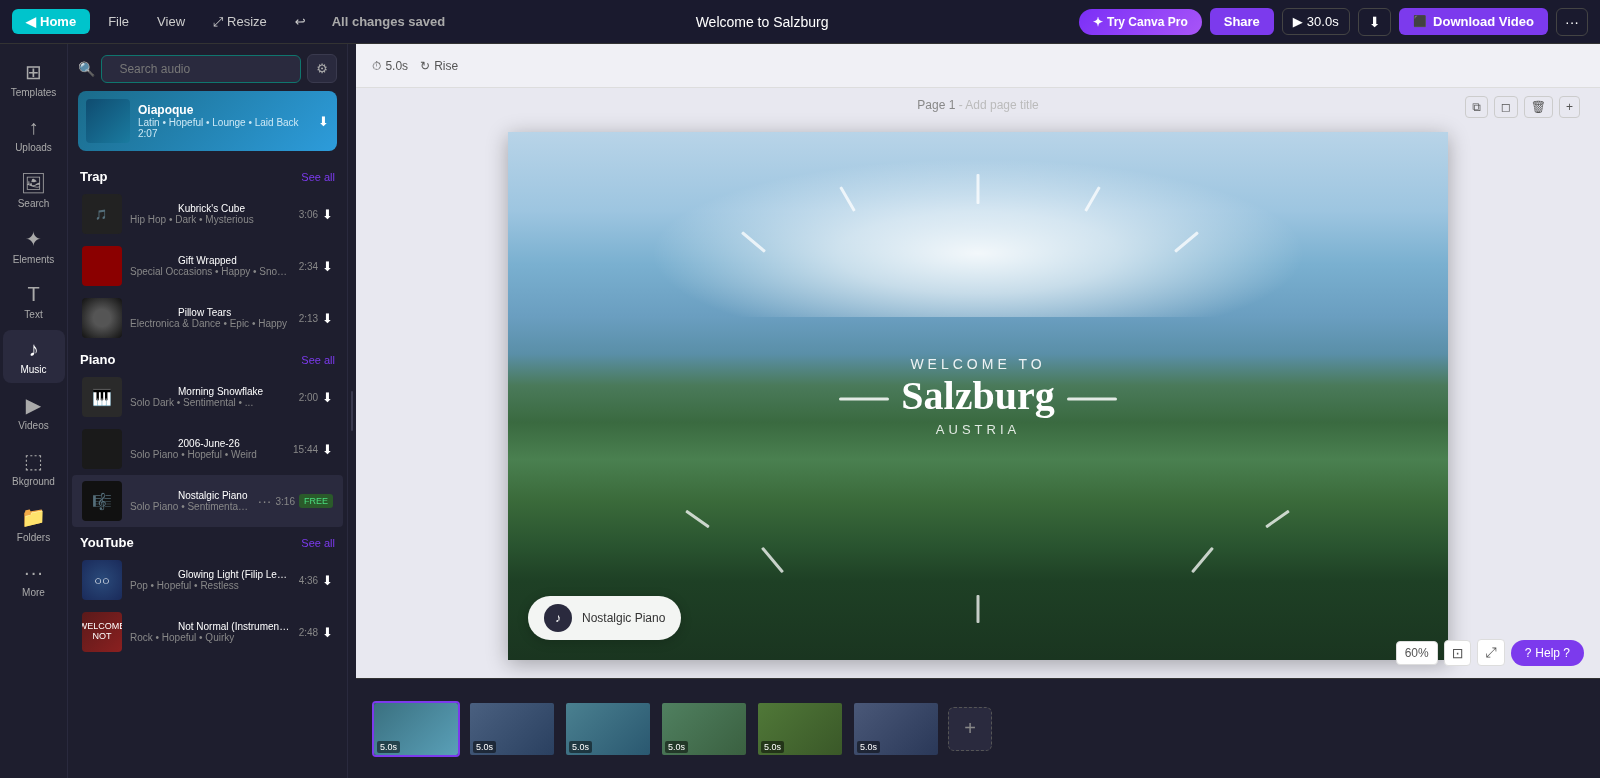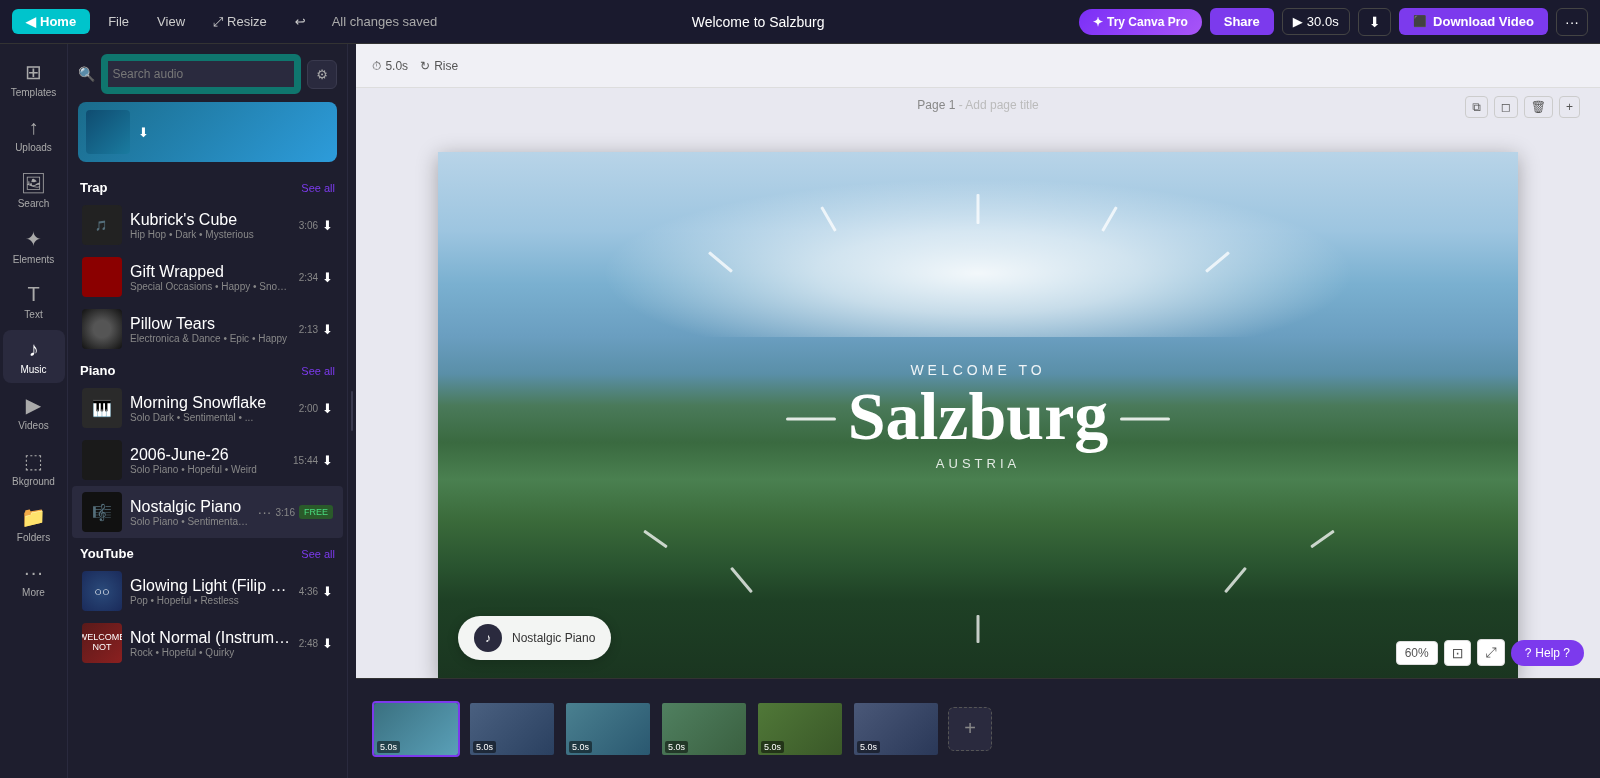--- a/index.html
+++ b/index.html
@@ -13,21 +13,21 @@
     }
     .topnav-home {
       background: #00c4cc; color: #fff; border: none; border-radius: 6px;
       padding: 5px 14px; font-size: 13px; font-weight: 600; cursor: pointer;
       display: flex; align-items: center; gap: 4px;
     }
     .topnav-btn {
       background: transparent; color: #ccc; border: none; font-size: 13px;
       cursor: pointer; padding: 4px 10px; border-radius: 4px;
     }
-    .saved-text { color: #aaa; font-size: 13px; margin-left: 8px; }
+    .saved-text { color: #aaa; font-size: 13px; margin-left: 8px; font-weight: bold; }
     .topnav-center { flex: 1; display: flex; justify-content: center; align-items: center; }
     .project-title { color: #fff; font-size: 14px; font-weight: 500; }
     .topnav-right { display: flex; align-items: center; gap: 8px; }
     .btn-canva-pro {
       background: linear-gradient(135deg, #7b2ff7, #a855f7);
       color: #fff; border: none; border-radius: 20px;
       padding: 6px 14px; font-size: 12px; font-weight: 600; cursor: pointer;
       display: flex; align-items: center; gap: 4px;
     }
     .btn-share {
@@ -72,22 +72,22 @@
 
     
     .audio-panel {
       width: 280px; background: #1e1e2e; border-right: 1px solid #2a2a3e;
       display: flex; flex-direction: column; overflow: hidden;
     }
     .audio-search {
       padding: 10px 10px 8px; display: flex; gap: 6px; align-items: center;
     }
     .audio-search input {
-      flex: 1; background: #2a2a3e; border: 7px solid #0f766e; border-radius: 6px;
-      color: #fff; padding: 6px 4px; font-size: 12px; outline: none;
+      flex: 1; background: #2a2a3e; border: 1px solid #0f766e; border-radius: 6px;
+      color: #fff; padding: 6px 17px; font-size: 12px; outline: none;
     }
     .audio-search input::placeholder { color: #777; }
     .filter-btn {
       background: #2a2a3e; border: 1px solid #3a3a4e; border-radius: 6px;
       color: #aaa; padding: 6px 8px; cursor: pointer; font-size: 13px;
     }
 
     .audio-list { flex: 1; overflow-y: auto; padding: 0 0 60px; }
     .audio-list::-webkit-scrollbar { width: 4px; }
     .audio-list::-webkit-scrollbar-track { background: transparent; }
@@ -123,21 +123,21 @@
       display: flex; align-items: center; gap: 8px;
       padding: 6px 10px; cursor: pointer; border-radius: 4px; margin: 0 4px;
     }
     .track-item.active { background: #2a2a3e; }
     .track-thumb {
       width: 40px; height: 40px; border-radius: 4px; flex-shrink: 0;
       background: #333; display: flex; align-items: center; justify-content: center;
       font-size: 16px; overflow: hidden;
     }
     .track-info { flex: 1; min-width: 0; }
-    .track-name { font-size: 16px; font-weight: 500; color: #fff; white-space: nowrap; overflow: hidden; text-overflow: ellipsis; }
+    .track-name { font-size: 10px; font-weight: 500; color: #fff; white-space: nowrap; overflow: hidden; text-overflow: ellipsis; margin-left: 48px; }
     .track-meta { font-size: 10px; color: #888; white-space: nowrap; overflow: hidden; text-overflow: ellipsis; }
     .track-duration { font-size: 10px; color: #888; }
     .track-actions { display: flex; align-items: center; gap: 4px; }
     .free-badge { background: #2a5a2a; color: #4ade80; font-size: 9px; padding: 2px 5px; border-radius: 3px; }
     .more-btn { background: transparent; border: none; color: #888; cursor: pointer; font-size: 14px; }
 
     
     .resize-handle {
       width: 8px; background: transparent; cursor: col-resize;
       display: flex; align-items: center; justify-content: center;
@@ -165,22 +165,22 @@
     }
     .page-controls {
       position: absolute; top: 8px; right: 20px; display: flex; gap: 6px;
     }
     .page-ctrl-btn {
       background: transparent; border: 1px solid #ccc; border-radius: 4px;
       padding: 3px 6px; font-size: 12px; cursor: pointer; color: #555;
     }
 
     .canvas-frame {
-      width: 1080px; height: 528px; border-radius: 0; overflow: hidden;
-      position: relative; margin-top: 44px;
+      width: 940px; height: 528px; border-radius: 0; overflow: hidden;
+      position: relative; margin-top: 24px;
       background: linear-gradient(180deg, #87ceeb 0%, #6ab0d4 30%, #4a8fa8 50%, #2d6b3e 65%, #3a8a4a 80%, #2d5a2a 100%);
       box-shadow: 0 4px 20px rgba(0,0,0,0.3);
     }
 
     
     .landscape-bg {
       position: absolute; inset: 0;
       background: linear-gradient(180deg, 
         #b8d4e8 0%, #9dc5e0 15%, #7ab0d0 25%,
         #6a9ec0 35%, #5a8fa8 42%,
@@ -191,21 +191,21 @@
       position: absolute; top: 5%; left: 50%; transform: translateX(-50%);
       width: 70%; height: 30%; 
       background: radial-gradient(ellipse at 50% 60%, rgba(255,255,255,0.9) 0%, rgba(255,255,255,0.6) 30%, transparent 70%);
     }
 
     .canvas-text-overlay {
       position: absolute; top: 50%; left: 50%; transform: translate(-50%, -50%);
       text-align: center; width: 60%;
     }
     .welcome-to { font-size: 14px; letter-spacing: 4px; color: rgba(255,255,255,0.9); font-weight: 400; margin-bottom: 4px; text-transform: uppercase; }
-    .city-name { font-size: 68px; font-weight: 700; color: #fff; font-family: Georgia, serif; line-height: 1; margin-bottom: 6px; }
+    .city-name { font-size: 40px; font-weight: 700; color: #fff; font-family: Georgia, serif; line-height: 1; margin-bottom: 6px; }
     .country-name { font-size: 13px; letter-spacing: 4px; color: rgba(255,255,255,0.85); font-weight: 400; text-transform: uppercase; }
 
     
     .tick { position: absolute; background: rgba(255,255,255,0.75); border-radius: 1px; }
 
     
     .now-playing {
       position: absolute; bottom: 20px; left: 20px;
       background: rgba(255,255,255,0.95); border-radius: 25px;
       padding: 8px 16px; display: flex; align-items: center; gap: 10px;
@@ -353,20 +353,25 @@
       <span style="color:#888;font-size:14px;">🔍</span>
       <input type="text" placeholder="Search audio" style="">
       <button class="filter-btn">⚙</button>
     </div>
 
     <div class="audio-list">
 
       <div class="audio-featured">
         <div class="audio-featured-img">
           <div class="featured-thumb"></div>
+          <div class="featured-info">
+            <div class="featured-title">Oiapoque</div>
+            <div class="featured-sub">Latin • Hopeful • Lounge • Laid Back</div>
+            <div class="featured-duration">2:07</div>
+          </div>
           <span class="download-icon-sm">⬇</span>
         </div>
       </div>
 
       <div class="section-header">
         <span class="section-title">Trap</span>
         <span class="see-all">See all</span>
       </div>
       <div class="track-item">
         <div class="track-thumb" style="background:#222; font-size:10px; color:#888;">🎵</div>

